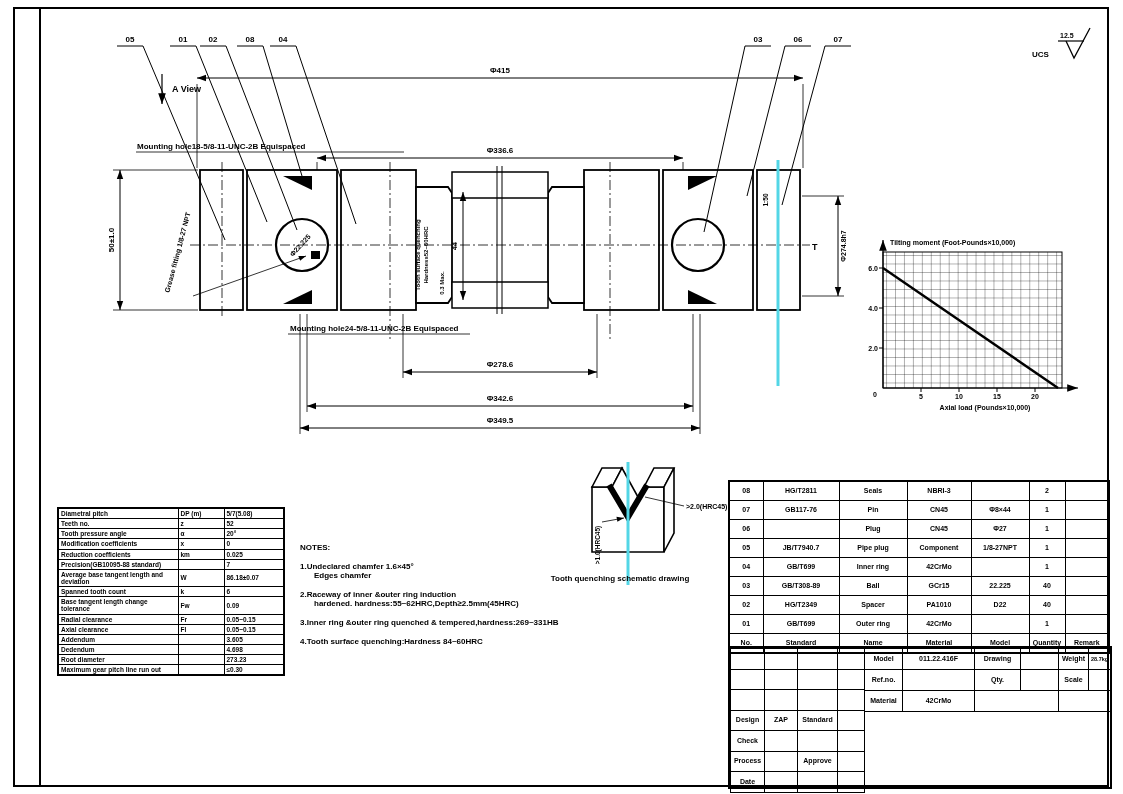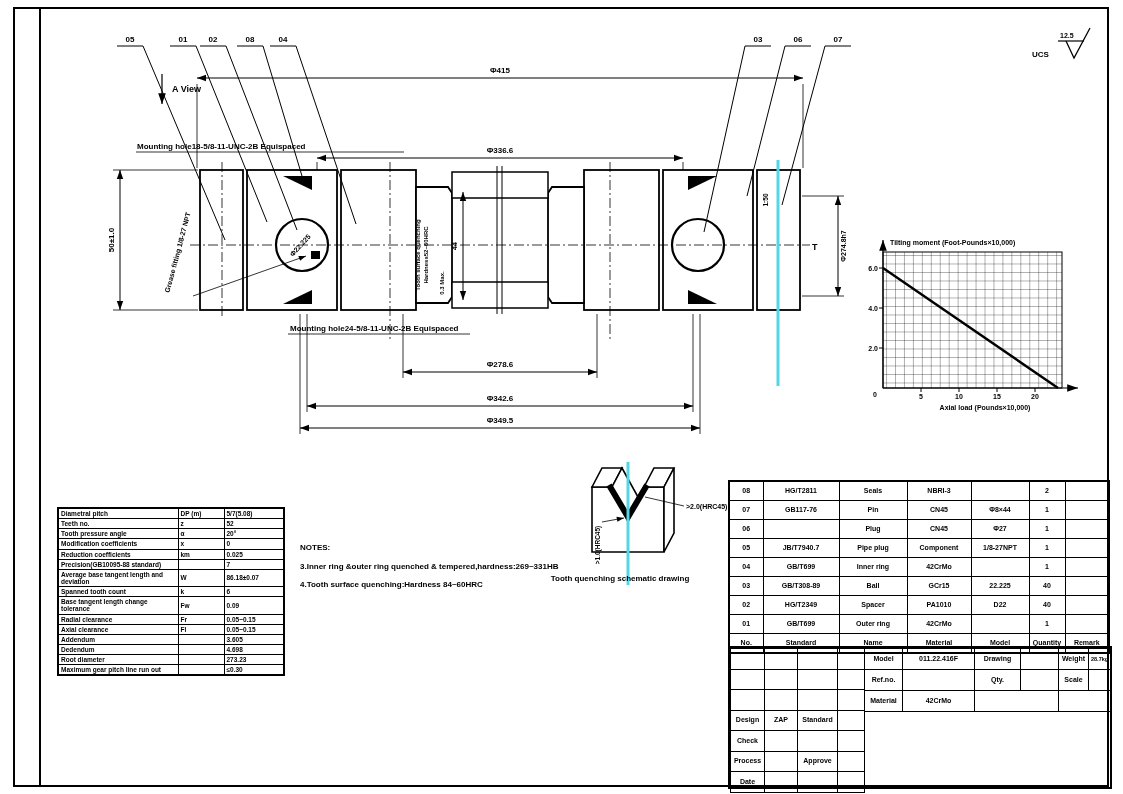--- a/index.html
+++ b/index.html
@@ -221,20 +221,28 @@
     <text class="t7" x="686" y="509">&gt;2.0(HRC45)</text>
     <line class="ext" x1="602" y1="522" x2="624" y2="518" marker-end="url(#arr)"></line>
     <text class="t65" x="600" y="545" text-anchor="middle" transform="rotate(-90 600 545)">&gt;1.0(HRC45)</text>
     <text class="t8" x="620" y="581" text-anchor="middle">Tooth quenching schematic drawing</text>
   </g>
 </svg>
 
 
 <div id="notes">
   <div class="nt">NOTES:</div>
+  <div class="nt">
+    <div>1.Undeclared chamfer 1.6×45°</div>
+    <div class="ind">Edges chamfer</div>
+  </div>
+  <div class="nt">
+    <div>2.Raceway of inner &amp;outer ring induction</div>
+    <div class="ind">hardened. hardness:55~62HRC,Depth≥2.5mm(45HRC)</div>
+  </div>
   <div class="nt">3.Inner ring &amp;outer ring quenched &amp; tempered,hardness:269~331HB</div>
   <div class="nt">4.Tooth surface quenching:Hardness 84~60HRC</div>
 </div>
 
 
 <table id="paramTable">
   <colgroup>
         <col style="width:120px">
         <col style="width:46px">
         <col style="width:60px">

